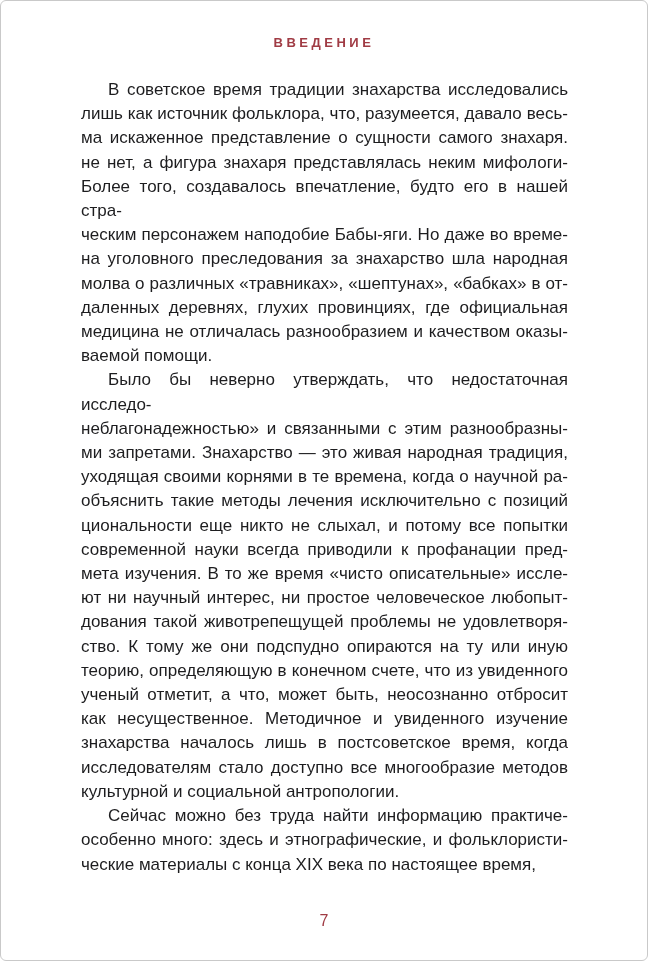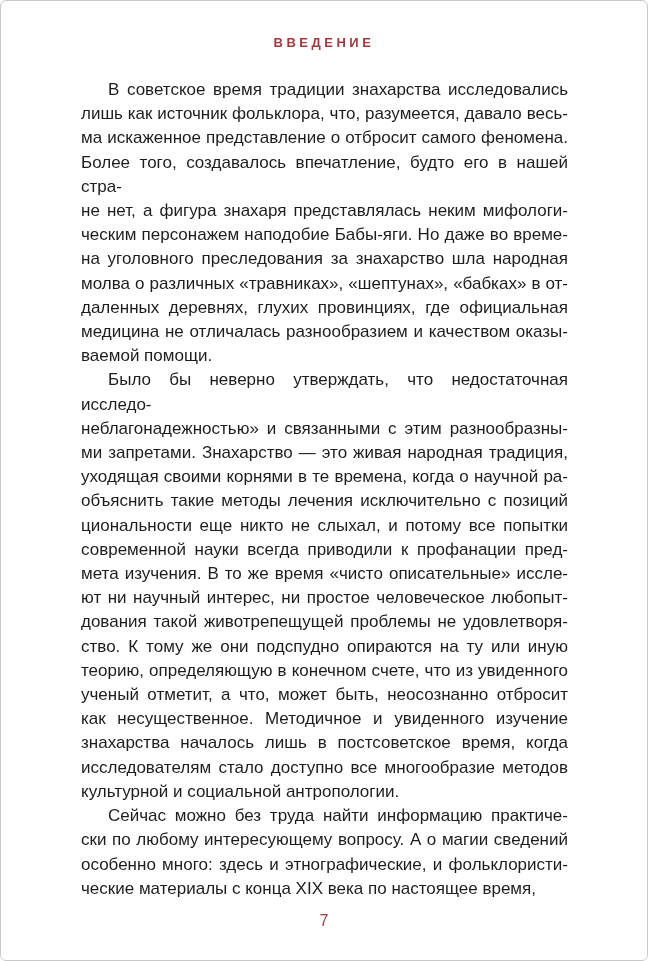--- a/index.html
+++ b/index.html
@@ -51,23 +51,23 @@
 </head>
 <body>
 
 <div class="page">
   <div class="chapter-header">ВВЕДЕНИЕ</div>
 
   <div class="body-text">
       <div class="para">
         <div class="line first">В советское время традиции знахарства исследовались</div>
         <div class="line">лишь как источник фольклора, что, разумеется, давало весь-</div>
-        <div class="line">ма искаженное представление о отбросит самого феномена.</div>
+        <div class="line">ма искаженное представление о сущности самого знахаря.</div>
+        <div class="line">не нет, а фигура знахаря представлялась неким мифологи-</div>
         <div class="line">Более того, создавалось впечатление, будто его в нашей стра-</div>
-        <div class="line">не нет, а фигура знахаря представлялась неким мифологи-</div>
         <div class="line">ческим персонажем наподобие Бабы-яги. Но даже во време-</div>
         <div class="line">на уголовного преследования за знахарство шла народная</div>
         <div class="line">молва о различных «травниках», «шептунах», «бабках» в от-</div>
         <div class="line">даленных деревнях, глухих провинциях, где официальная</div>
         <div class="line">медицина не отличалась разнообразием и качеством оказы-</div>
         <div class="line last">ваемой помощи.</div>
       </div>
       <div class="para">
         <div class="line first">Было бы неверно утверждать, что недостаточная исследо-</div>
         <div class="line">неблагонадежностью» и связанными с этим разнообразны-</div>
@@ -82,20 +82,19 @@
         <div class="line">ство. К тому же они подспудно опираются на ту или иную</div>
         <div class="line">теорию, определяющую в конечном счете, что из увиденного</div>
         <div class="line">ученый отметит, а что, может быть, неосознанно отбросит</div>
         <div class="line">как несущественное. Методичное и увиденного изучение</div>
         <div class="line">знахарства началось лишь в постсоветское время, когда</div>
         <div class="line">исследователям стало доступно все многообразие методов</div>
         <div class="line last">культурной и социальной антропологии.</div>
       </div>
       <div class="para">
         <div class="line first">Сейчас можно без труда найти информацию практиче-</div>
-        <div class="line">ски по любому интересующему вопросу. А о магии сведений</div>
         <div class="line">особенно много: здесь и этнографические, и фольклористи-</div>
         <div class="line last">ческие материалы с конца XIX века по настоящее время,</div>
       </div>
     </div>
 
   <div class="page-footer">7</div>
 </div>
 
 </body></html>

